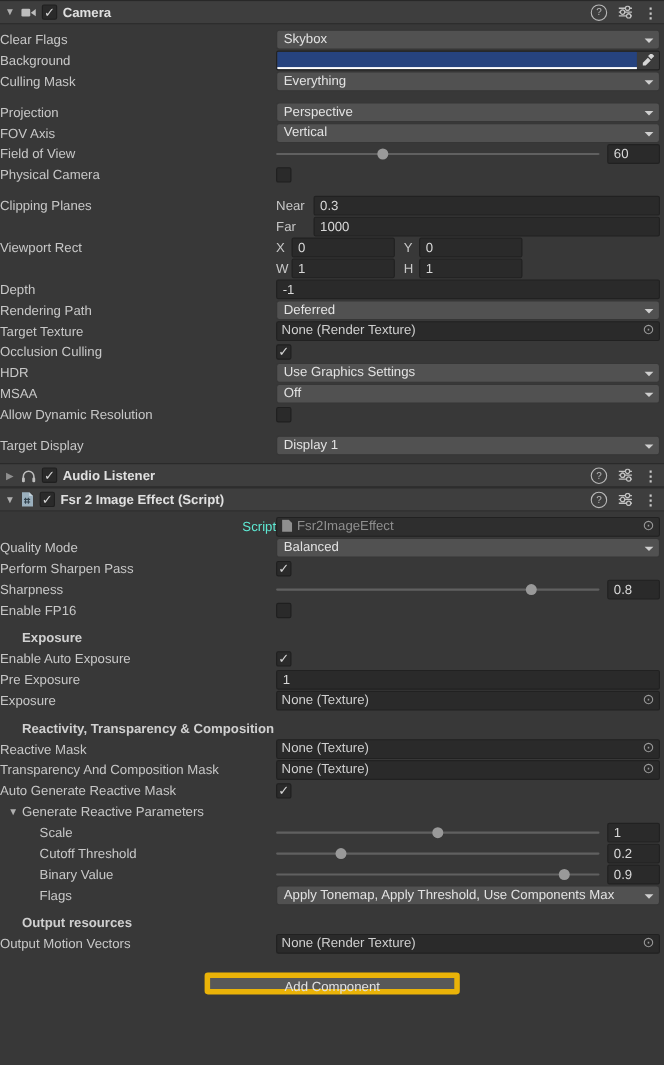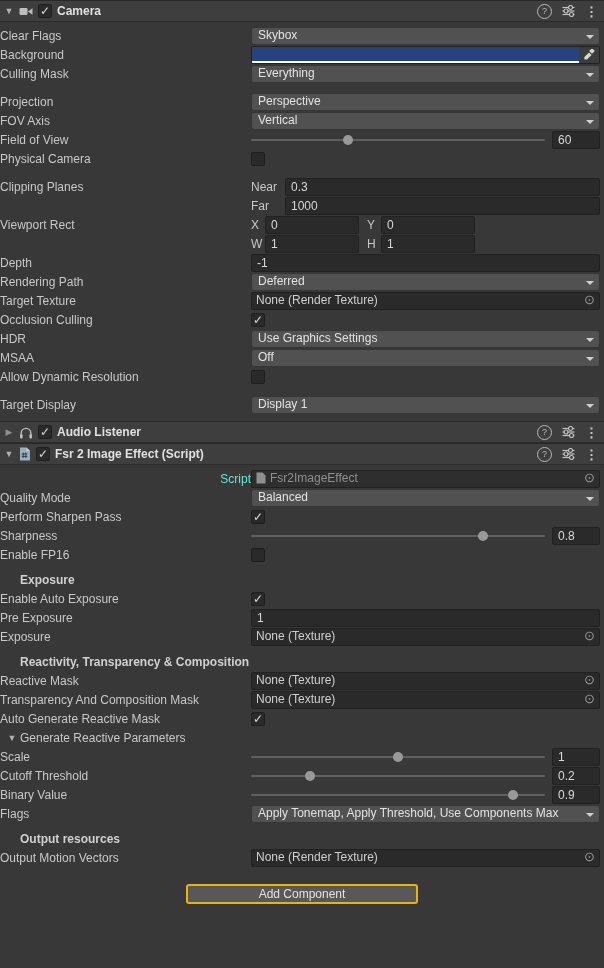--- a/index.html
+++ b/index.html
@@ -21,21 +21,21 @@
   .help-badge { width:13px; height:13px; border:1px solid #B8B8B8; border-radius:50%;
     color:#B8B8B8; font-size:9px; display:flex; align-items:center; justify-content:center; }
   .kebab { font-size:13px; color:#C8C8C8; font-weight:bold; line-height:1; }
   .icon { display:flex; align-items:center; flex:0 0 auto; }
 
   .comp-body { padding:4px 0 6px 0; }
 
   
   .row { display:flex; align-items:center; height:18px; margin:1px 4px 1px 0; }
   .label { flex:0 0 251px; box-sizing:border-box; white-space:nowrap; overflow:hidden; }
-  .label.indent { }
+  .label.indent { padding-left:36px; }
   .label.disabled { color:#5eead4;text-align:right; }
   .control { flex:1; display:flex; align-items:center; min-width:0; }
   .gap8 { height:8px; }
 
   .section-header { font-weight:bold; color:#D0D0D0; padding-left:20px; height:16px; line-height:16px; margin:8px 0 2px 0; }
 
   
   .dropdown {
     flex:1; height:18px; background:#515151; border:1px solid #363636; border-radius:3px;
     display:flex; align-items:flex-start; padding:0 18px 0 6px; color:#E2E2E2; position:relative;
@@ -74,21 +74,21 @@
   .slider .handle { position:absolute; top:4px; width:10px; height:10px; background:#999; border-radius:50%; transform:translateX(-5px); }
 
   .colorfield { flex:1; display:flex; height:16px; border:1px solid #212121; border-radius:2px; overflow:hidden; }
   .swatch { flex:1; position:relative; }
   .swatch .alpha { position:absolute; left:0; right:0; bottom:0; height:2px; background:#FFFFFF; }
   .eyedrop-btn { flex:0 0 20px; background:#3C3C3C; display:flex; align-items:center; justify-content:center; }
 
   .foldout-label { display:flex; align-items:center; gap:3px; padding-left:7px; }
 
   .footer { display:flex; justify-content:center; margin-top:10px; }
-  .add-btn { width:232px; height:20px; background:#585858; border:2px solid #eab308; border-radius:3px;
+  .add-btn { width:232px; height:20px; background:#585858; border:5px solid #eab308; border-radius:3px;
     color:#E2E2E2; font-family:"Liberation Sans", sans-serif; font-size:12px; cursor:default; }
 </style>
 </head>
 <body>
 
 <div class="inspector">
 
   <div class="comp-header">
     <span class="tri">▼</span>
     <span class="icon">

